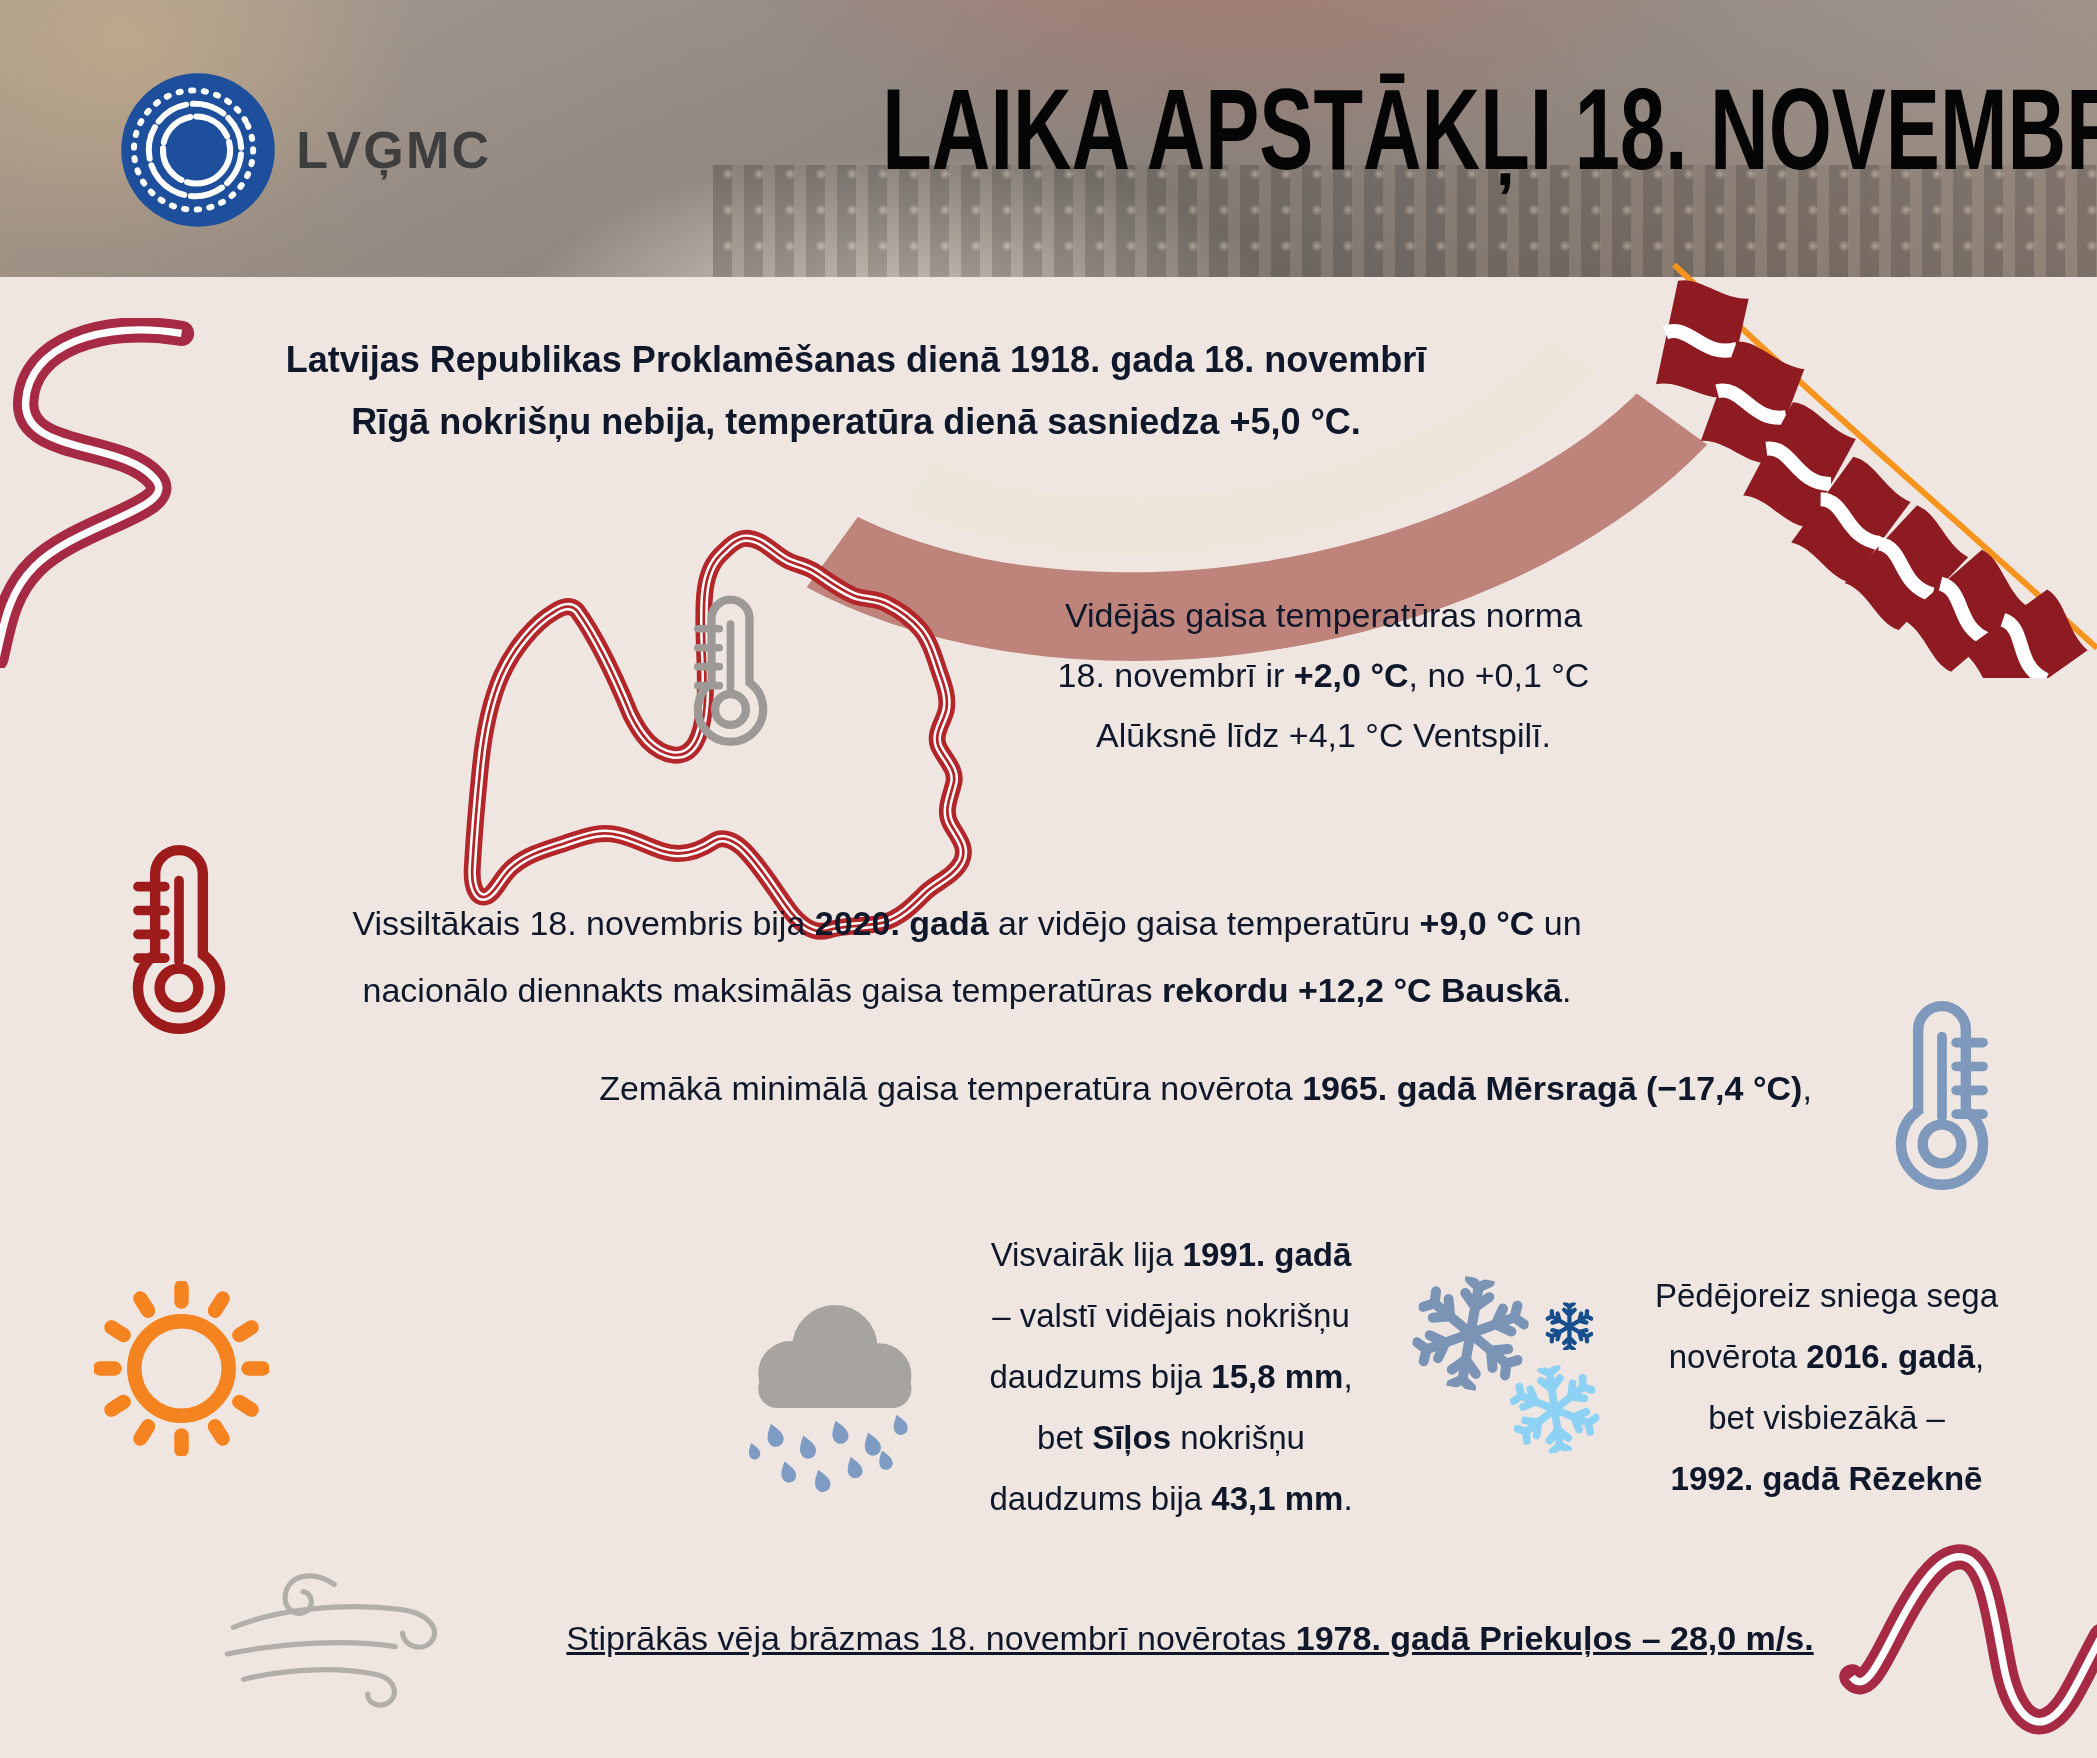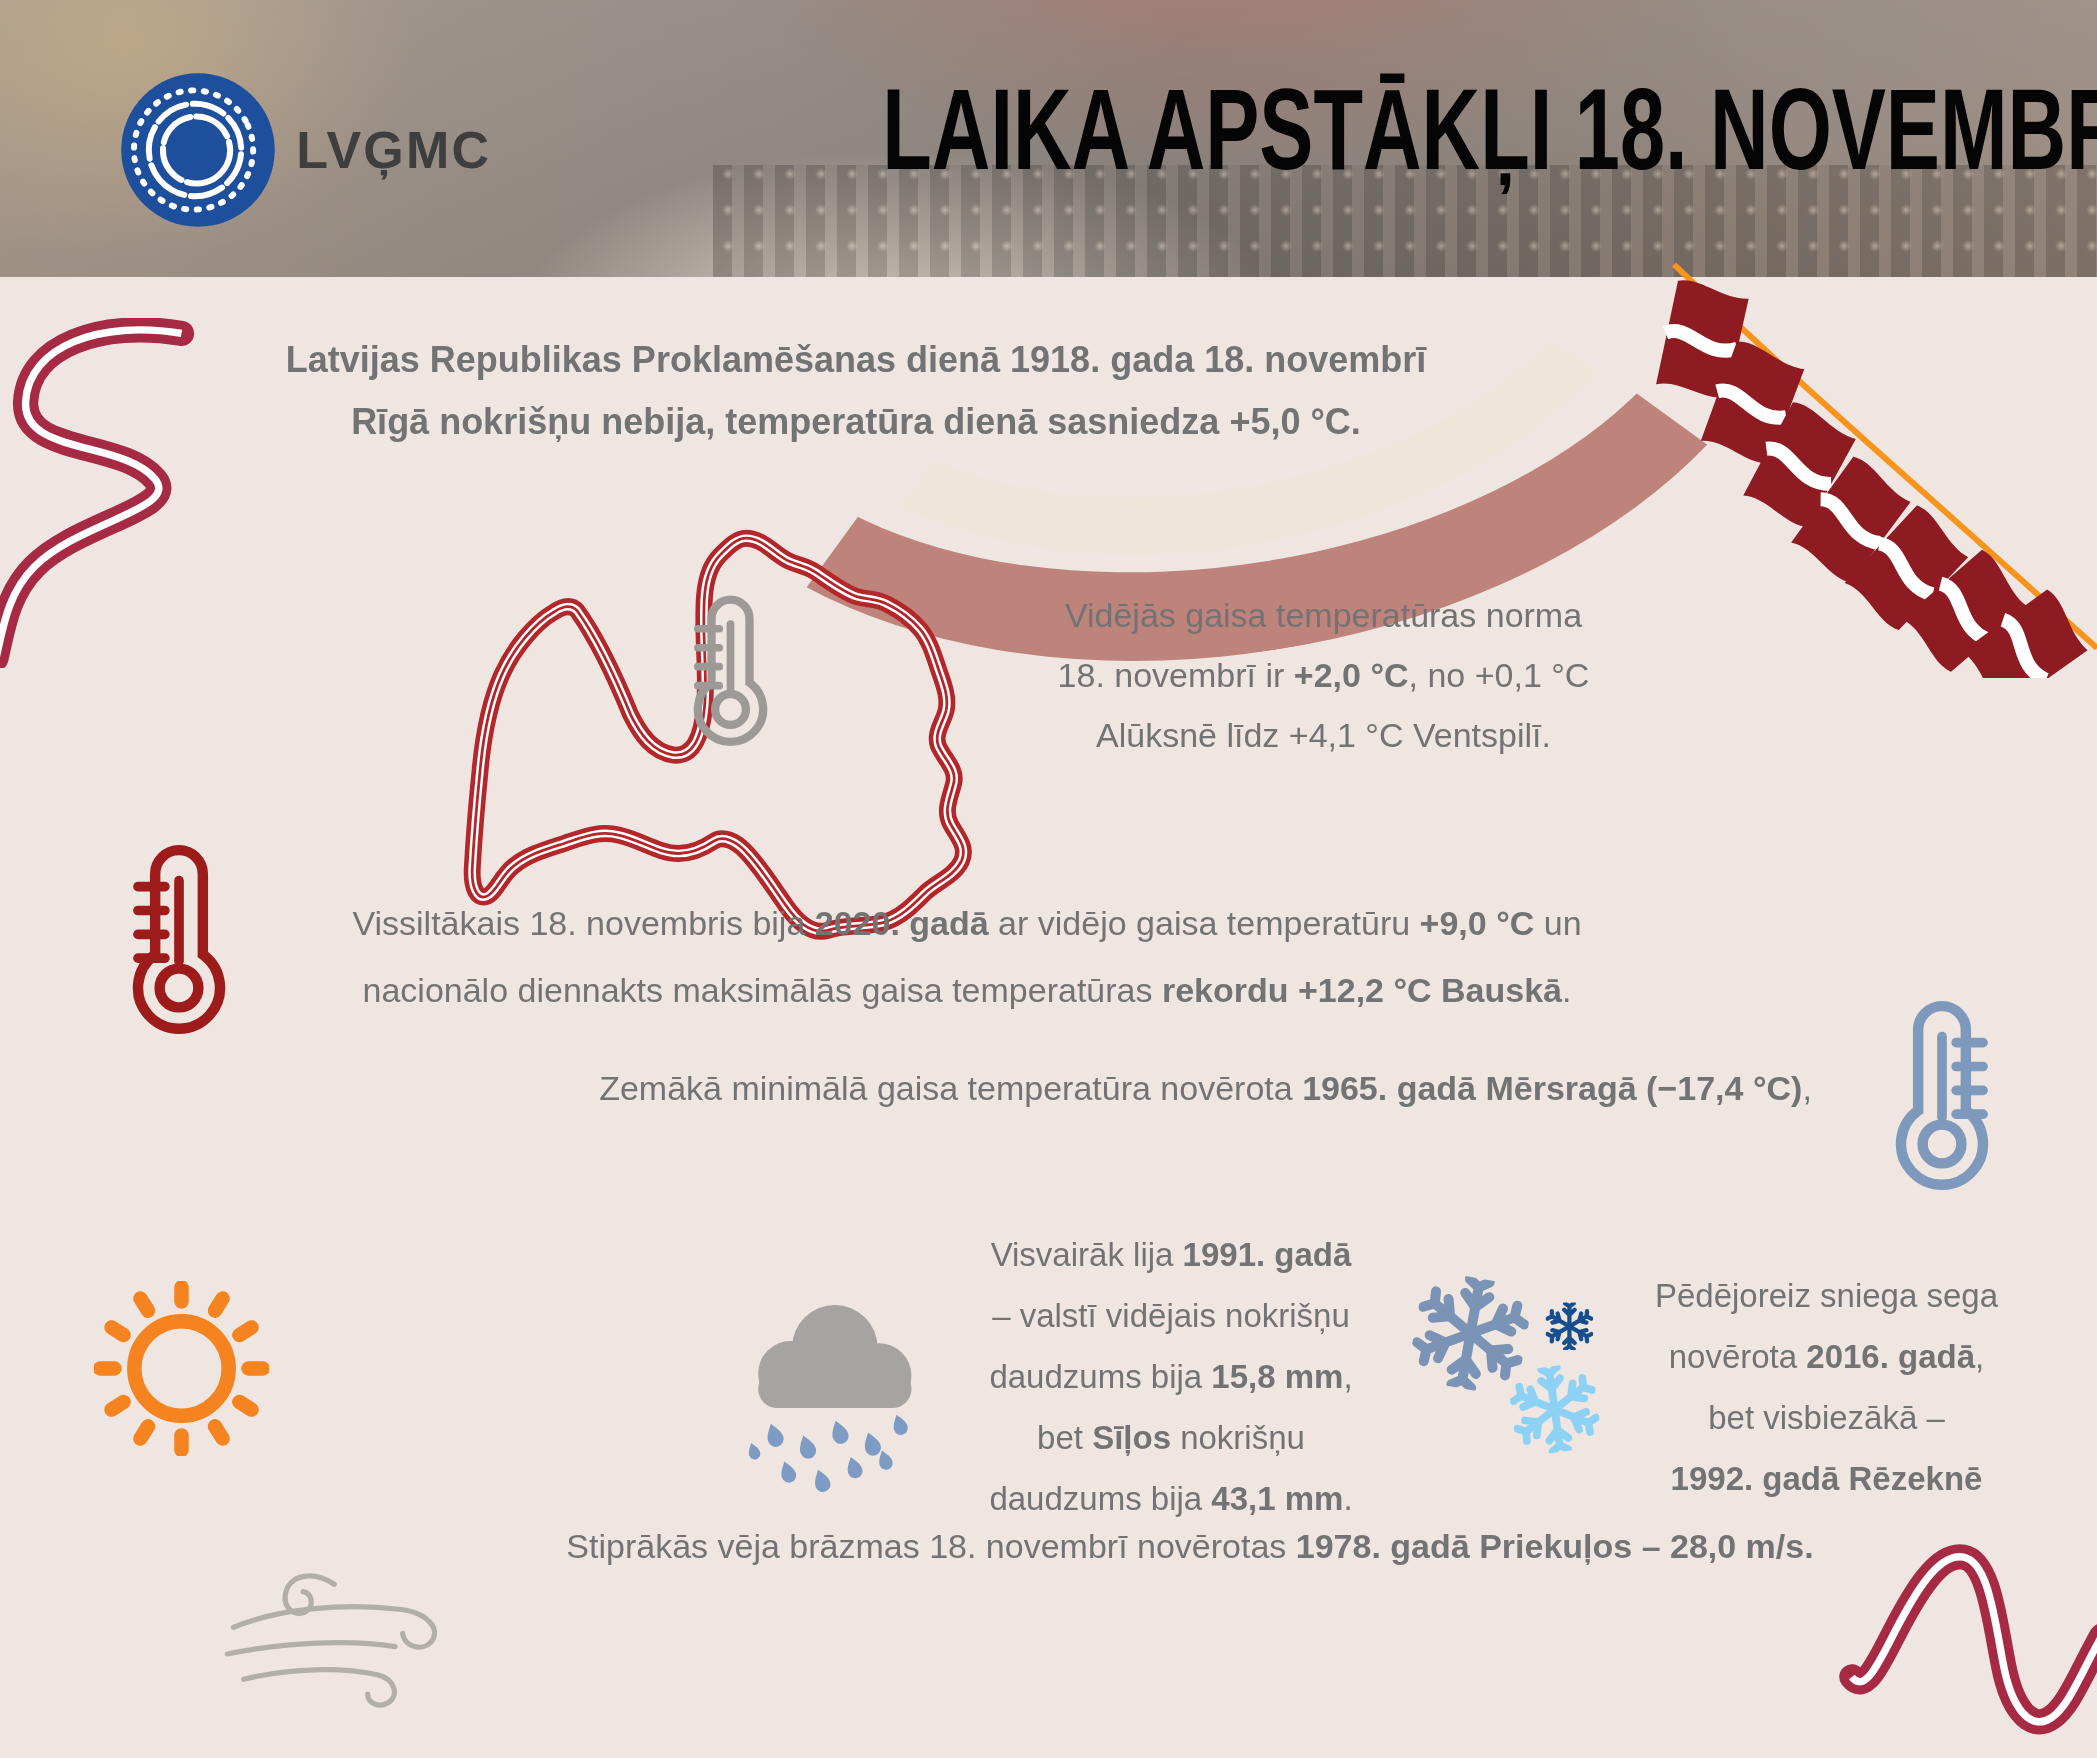--- a/index.html
+++ b/index.html
@@ -30,36 +30,36 @@
   #header-fade{position:absolute;left:0;top:0;width:100%;height:100%;
     background:linear-gradient(rgba(239,230,226,.15), rgba(239,230,226,.05));}
 
   #logo{position:absolute;left:119px;top:71px;display:flex;align-items:center;gap:19.3px;}
   #logo-text{font-size:52px;font-weight:700;color:#3e3e3f;letter-spacing:2.2px;}
   #title{position:absolute;left:735px;top:64px;width:1339px;text-align:center;white-space:nowrap;
     font-size:104px;font-weight:700;letter-spacing:0px;color:#050505;
     transform:scale(.78,1.1);transform-origin:center top;}
 
   
-  .tb{position:absolute;text-align:center;font-size:34px;color:#737373;}
+  .tb{position:absolute;text-align:center;font-size:34px;color:#0f172a;}
   .tb .ln{line-height:60px;white-space:nowrap;}
   .tb b{font-weight:700;}
   #intro-block{left:112px;top:329px;width:1488px;font-weight:700;font-size:36px;}
   #intro-block .ln{line-height:62px;}
   #norm-block{left:989px;top:585px;width:669px;}
   #warm-block{left:171px;top:890px;width:1592px;}
   #warm-block .ln{line-height:67px;}
   #cold-block{left:417px;top:1055px;width:1577px;}
   #cold-block .ln{line-height:67px;}
   .col-block{font-size:33px;}
   .col-block .ln{line-height:61px;}
   #sun-block{left:238px;top:1257px;width:491px;}
   #rain-block{left:892px;top:1224px;width:558px;}
   #snow-block{left:1581px;top:1265px;width:491px;}
-  #wind-block{left:320px;top:1516px;width:1740px;}
+  #wind-block{left:320px;top:1608px;width:1740px;text-decoration:underline;}
 
   
   .dec{position:absolute;}
   #ribbon-left{left:-10.4px;top:318px;}
   #garland{left:1596px;top:260px;}
   #ribbon-br{left:1816px;top:1517px;}
   #latvia-map{left:455px;top:509px;}
   #thermo-map{left:686px;top:586px;color:#9c9996;}
   #thermo-warm{left:123px;top:833px;color:#9e1b1b;}
   #thermo-cold{left:1886px;top:989px;color:#7e99bb;}

